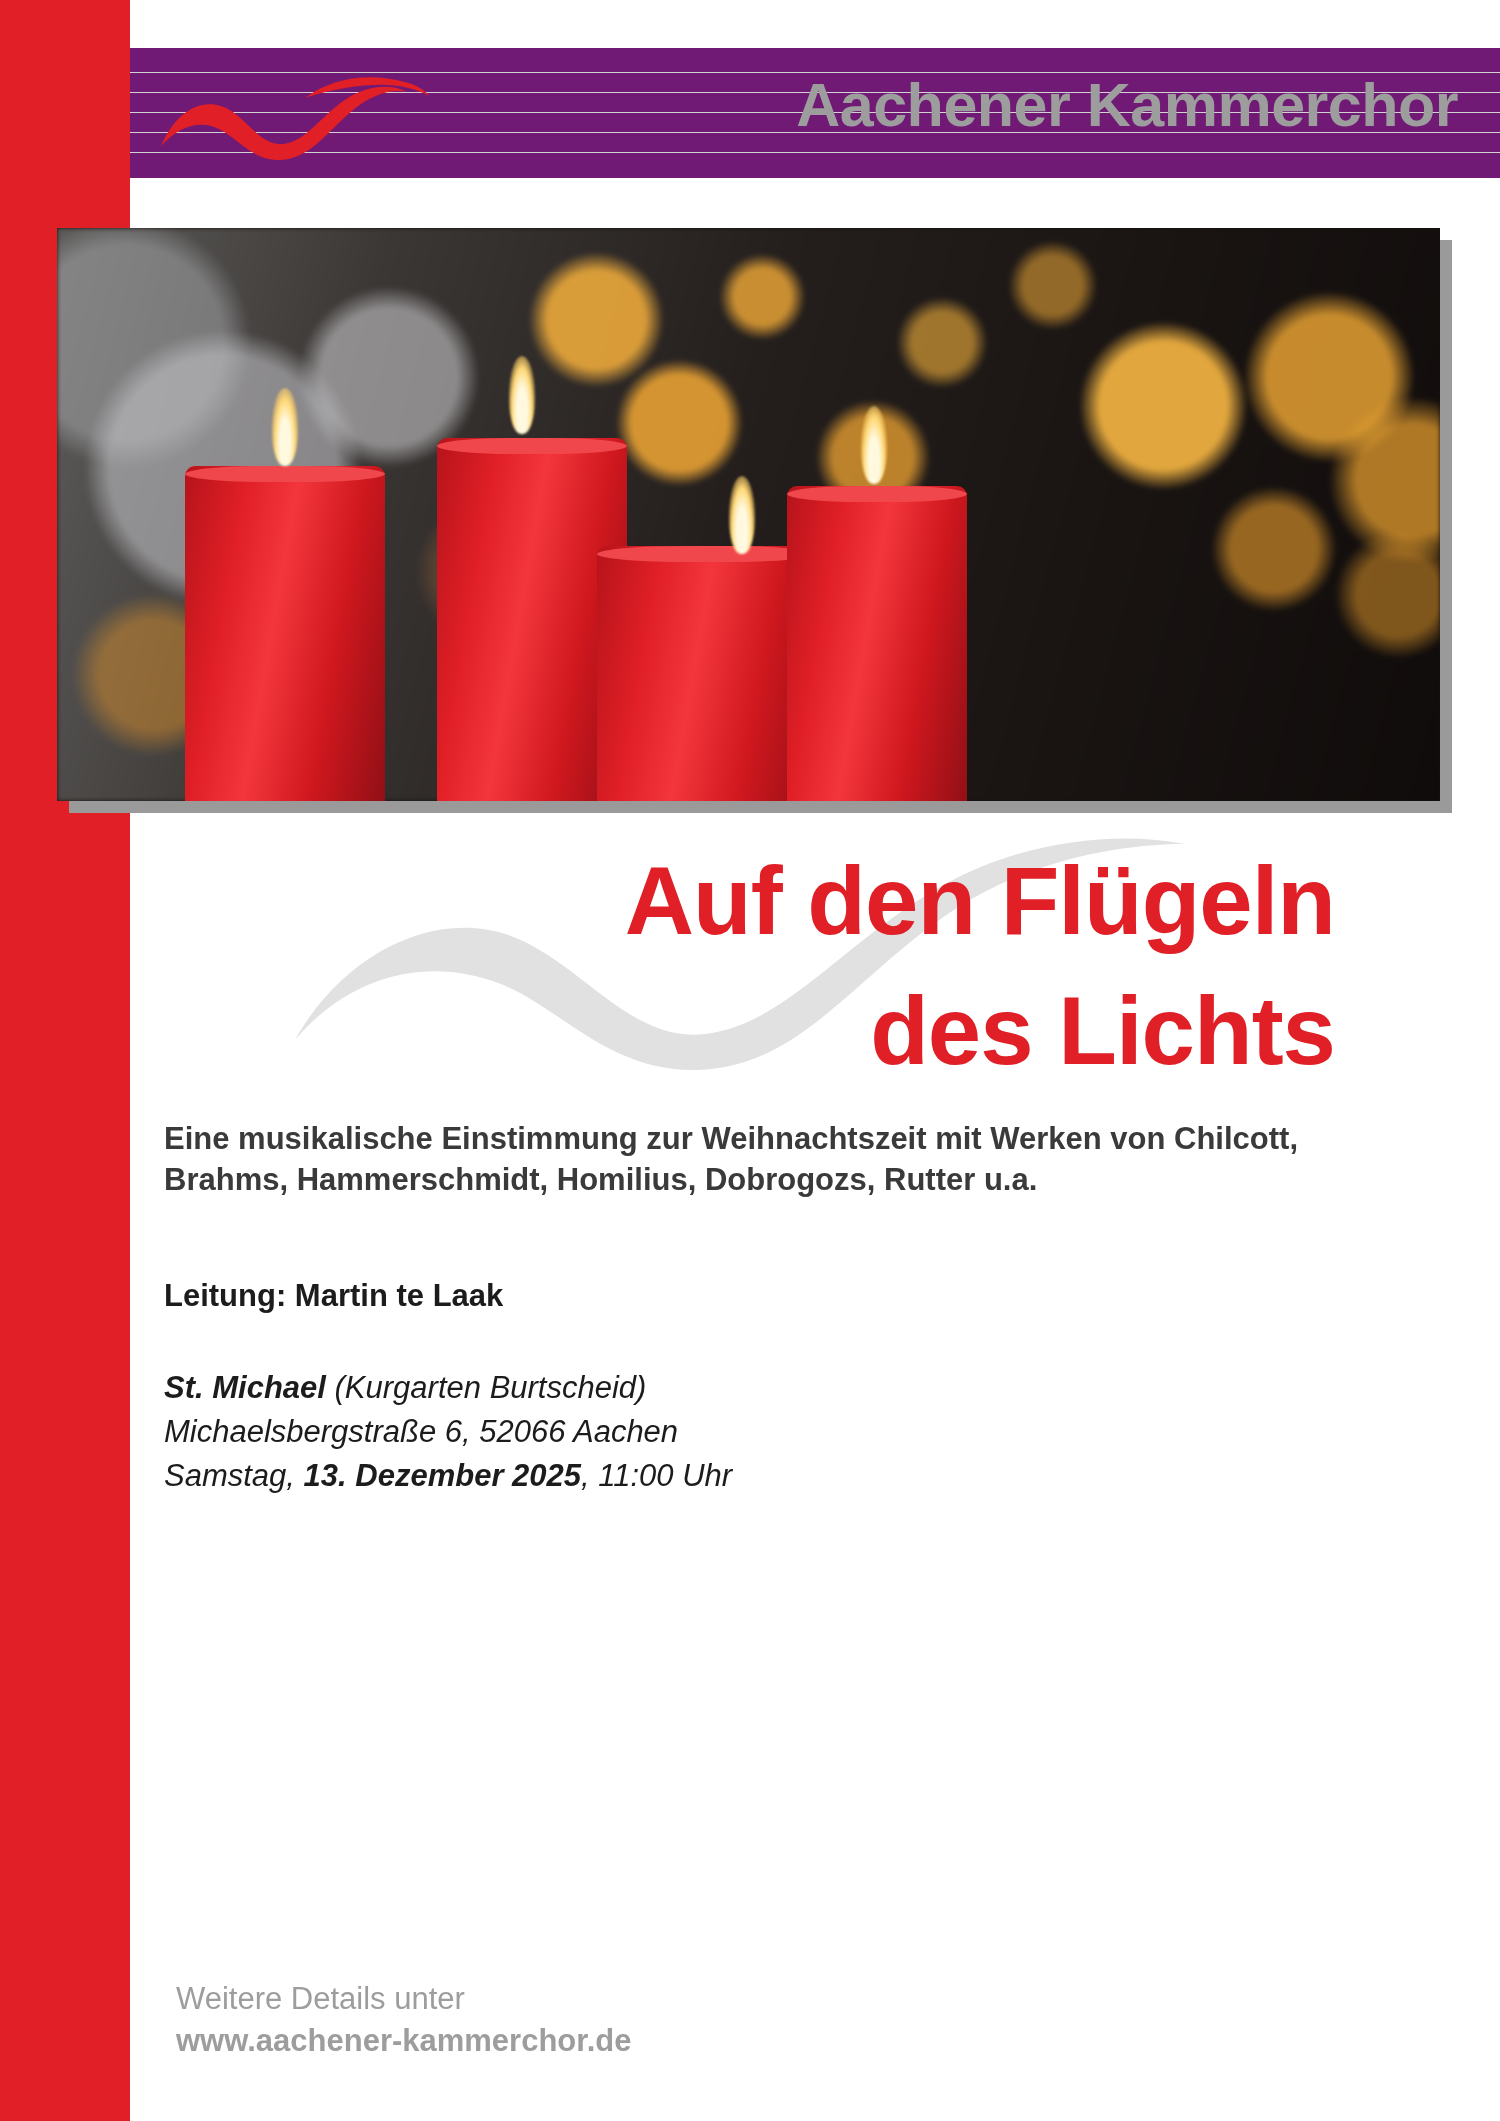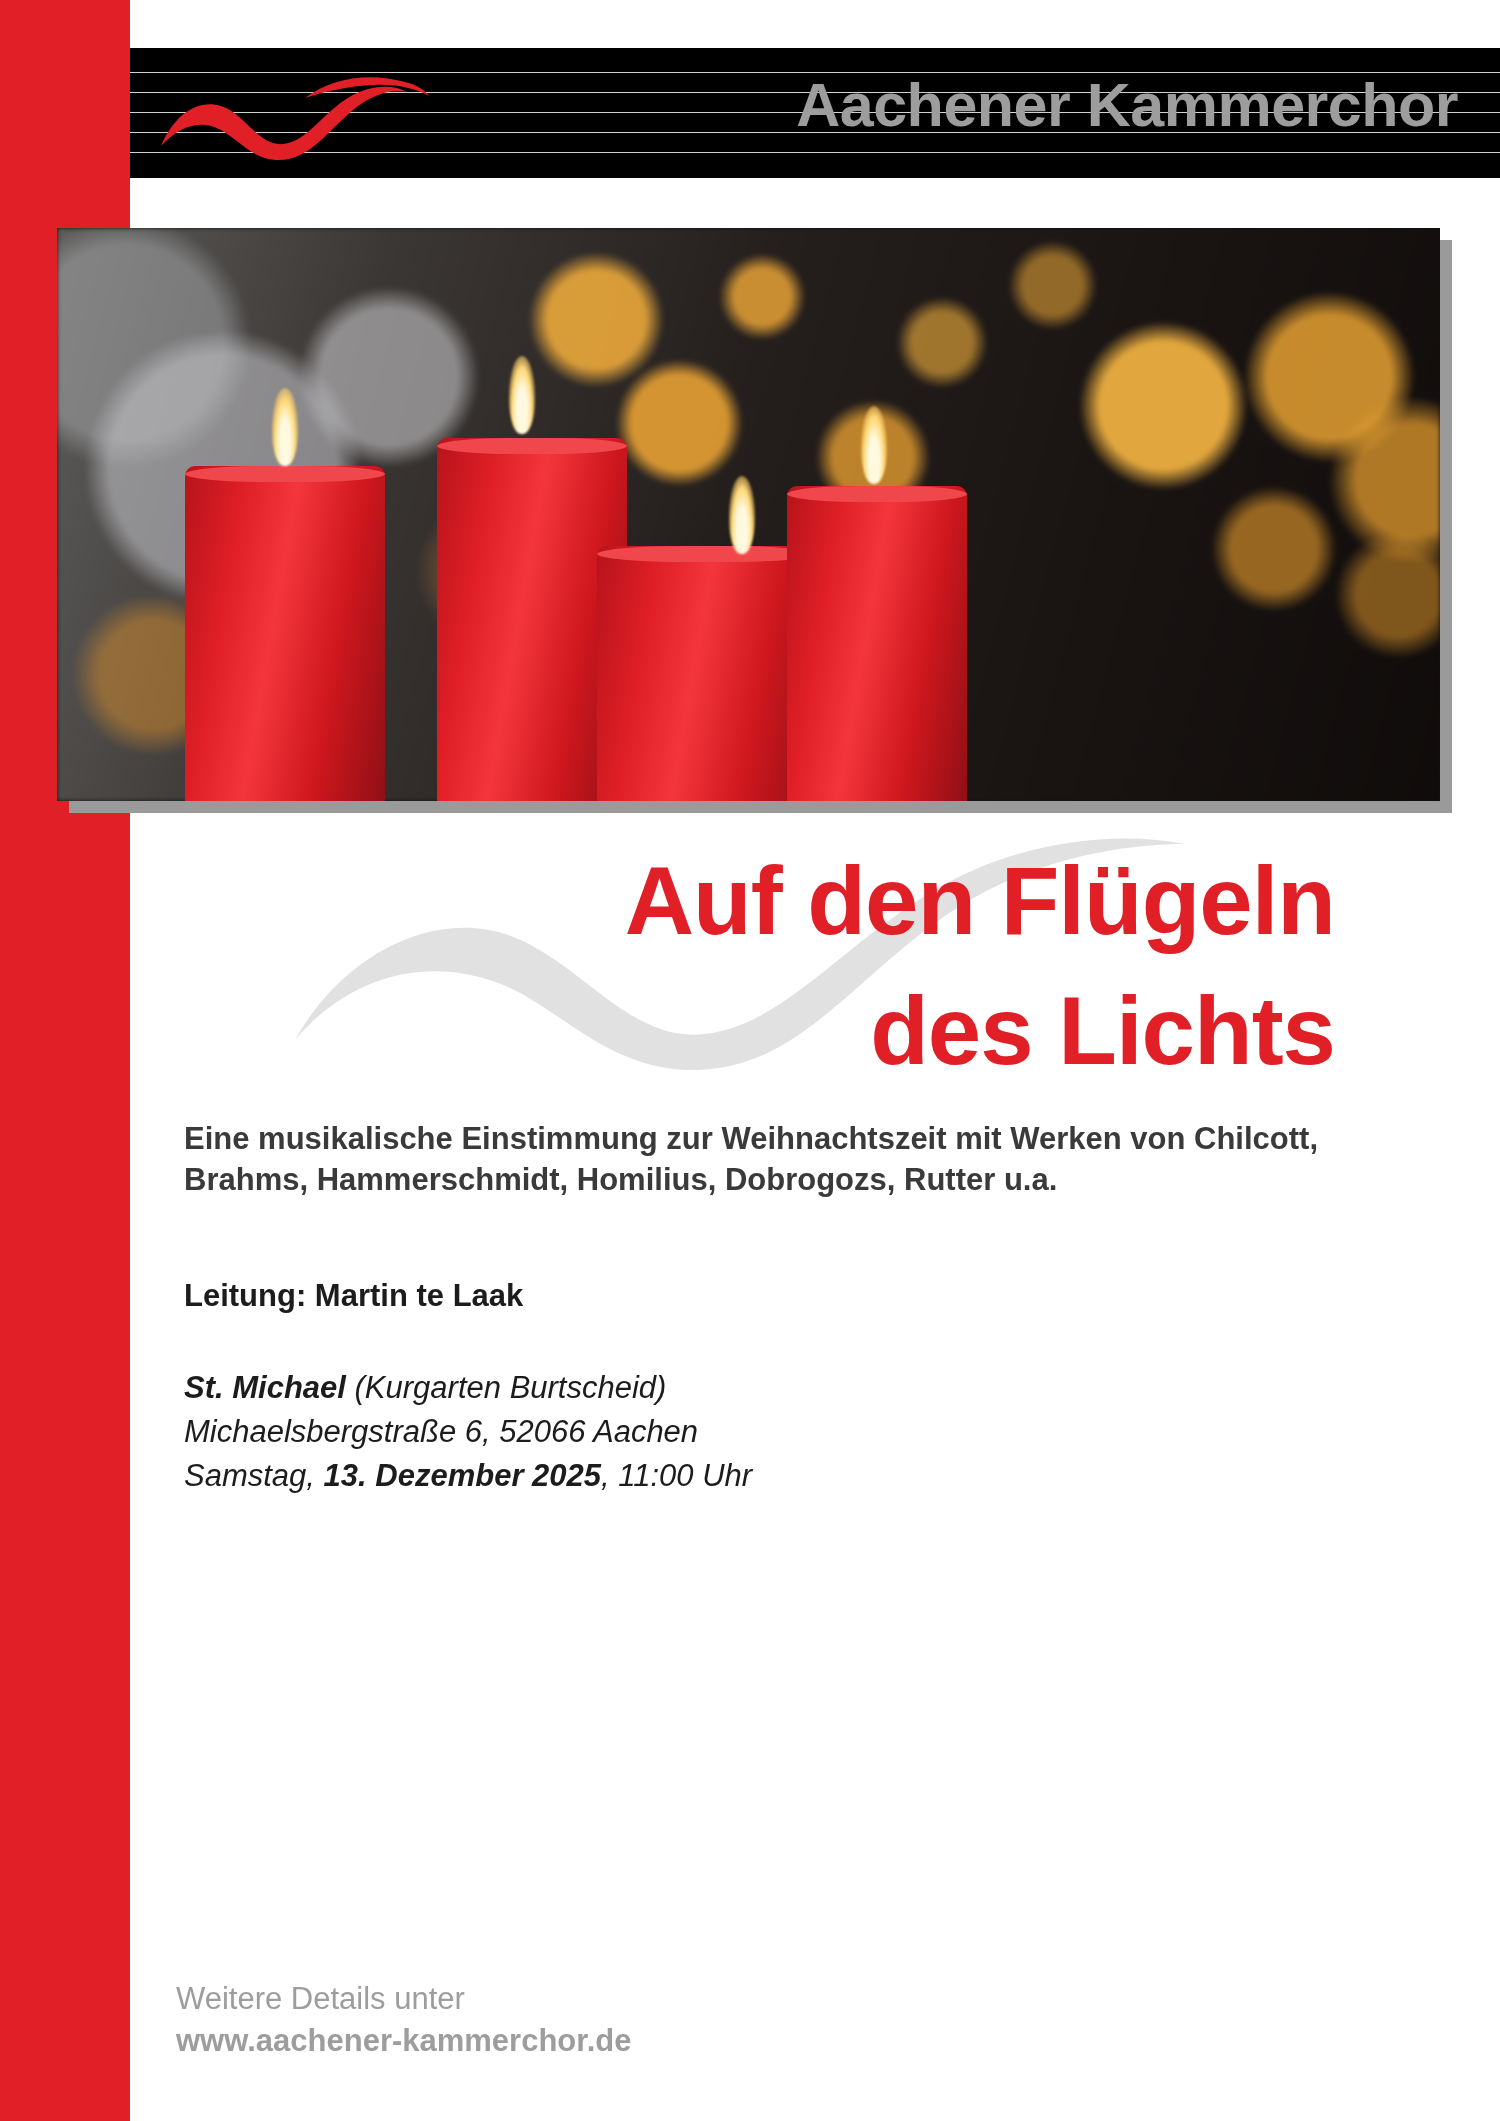--- a/index.html
+++ b/index.html
@@ -24,21 +24,21 @@
     left: 130px; top: 0;
     width: 1370px; height: 2121px;
     background: #ffffff;
   }
 
   
   .header {
     position: absolute;
     left: 130px; top: 48px;
     width: 1370px; height: 130px;
-    background: #000000;
+    background: #701a75;
   }
   .staff-lines {
     position: absolute;
     left: 0; top: 24px;
     width: 1370px; height: 84px;
   }
   .staff-lines span {
     display: block;
     height: 1px;
     background: #d2d2d2;
@@ -144,21 +144,21 @@
     font-weight: bold;
     line-height: 1.02;
     letter-spacing: -1px;
   }
   .title .line1 { display: block; }
   .title .line2 { display: block; margin-top: 32px; }
 
   
   .body-copy {
     position: absolute;
-    left: 184px; top: 1118px;
+    left: 164px; top: 1118px;
     width: 1180px;
     color: #2e2e2e;
   }
   .subtitle {
     font-size: 31px;
     font-weight: bold;
     line-height: 1.33;
     color: #3a3a3a;
   }
   .conductor {

